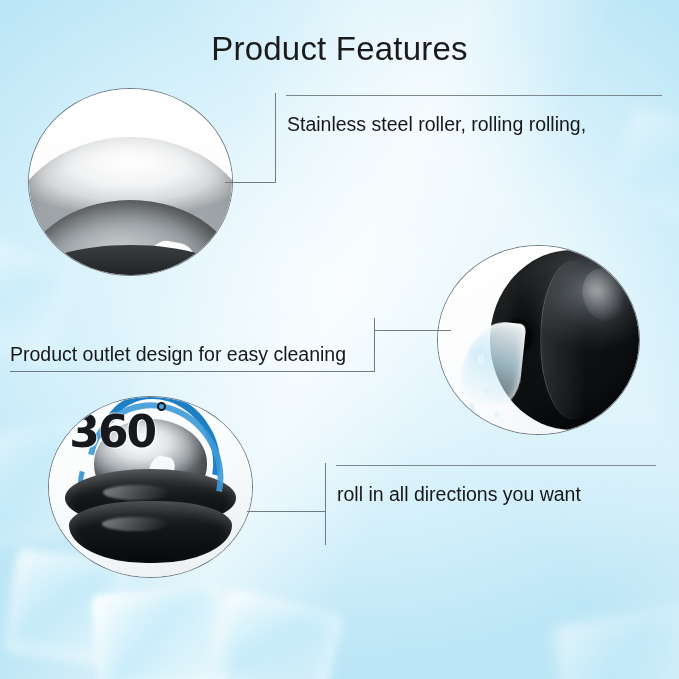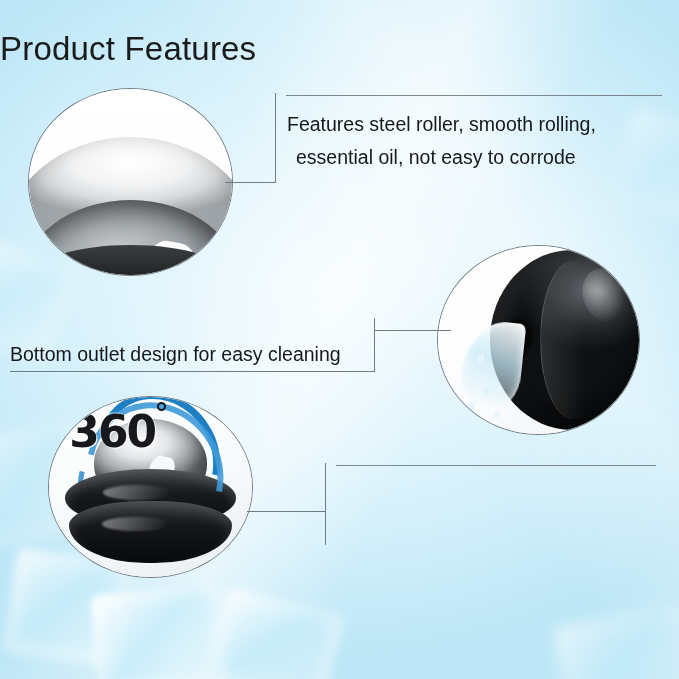--- a/index.html
+++ b/index.html
@@ -32,21 +32,21 @@
     border-radius:10px;
     filter:blur(3.2px);
     box-shadow:inset 0 0 22px rgba(255,255,255,.9);
   }
   .ice.b { filter:blur(5px); opacity:.85; }
   .ice.c { filter:blur(7px); opacity:.6; }
 
   
   #title {
     position:absolute; top:30px; left:0; width:100%;
-    text-align:left;
+    text-align:center;
     font-size:33px;
     color:#1b1b1b;
     letter-spacing:.2px;
     z-index:6;
   }
 
   
   .photo {
     position:absolute;
     border-radius:50%;
@@ -270,28 +270,28 @@
   <div class="swirl s1"></div>
   <div class="swirl s2"></div>
   <div class="s360-text">360</div>
   <div class="s360-deg"></div>
 </div>
 
 <div class="callout" id="callout-steel">
   <div class="rule-top"></div>
   <div class="rule-left"></div>
   <div class="lead"></div>
-  <p>Features steel roller, smooth rolling,</p>
-  <p class="indent">essential oil, not easy to corrode</p>
+  <p>Stainless steel roller, rolling rolling,</p>
 </div>
 
 <div class="callout" id="callout-bottom">
   <div class="rule-bot"></div>
   <div class="rule-right"></div>
   <div class="lead"></div>
-  <p>Bottom outlet design for easy cleaning</p>
+  <p>Product outlet design for easy cleaning</p>
 </div>
 
 <div class="callout" id="callout-spin">
   <div class="rule-top"></div>
   <div class="rule-left"></div>
   <div class="lead"></div>
+  <p>roll in all directions you want</p>
 </div>
 
 </body></html>

